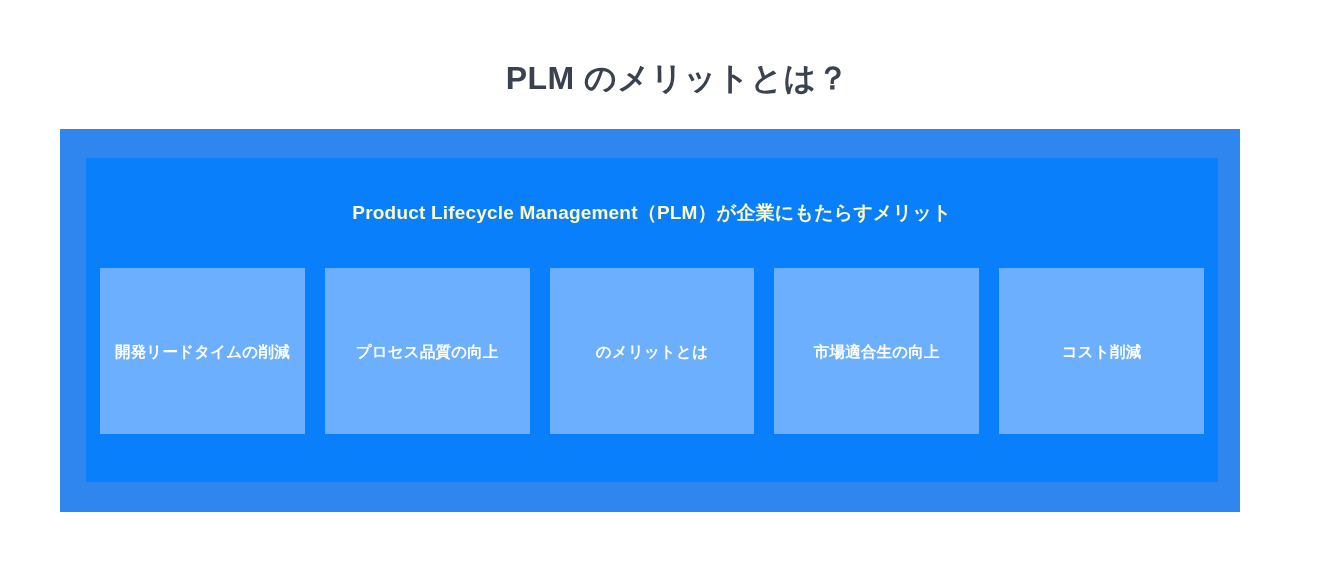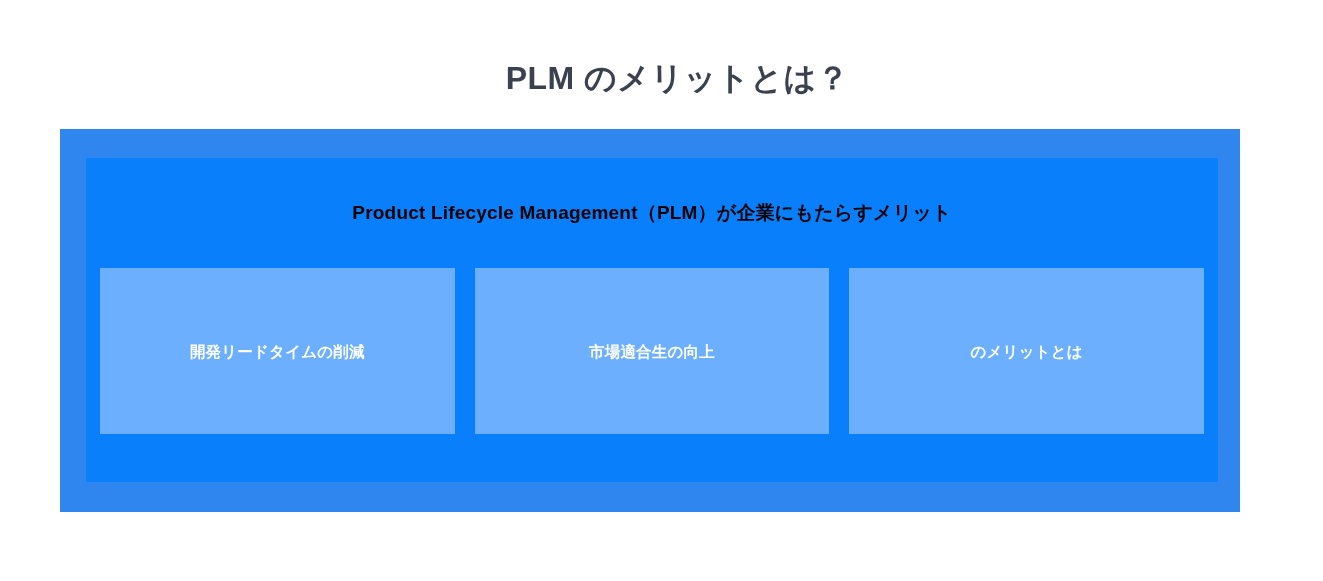--- a/index.html
+++ b/index.html
@@ -63,21 +63,21 @@
 
   .panel-heading {
     position: absolute;
     left: 0;
     top: 0;
     width: 1132px;
     height: 110px;
     display: flex;
     align-items: center;
     justify-content: center;
-    color: #000000;
+    color: #fef9c3;
     font-size: 19px;
     font-weight: bold;
     letter-spacing: 0.2px;
     white-space: nowrap;
     text-align: right;
   }
 
   
   .card-row {
     position: absolute;
@@ -124,27 +124,33 @@
       <div class="panel-heading">Product Lifecycle Management（PLM）が企業にもたらすメリット</div>
 
       <div class="card-row">
 
         <div class="benefit-card">
           <span class="benefit-card-label">開発リードタイムの削減</span>
         </div>
 
 
         <div class="benefit-card">
-          <span class="benefit-card-label">市場適合生の向上</span>
+          <span class="benefit-card-label">プロセス品質の向上</span>
         </div>
 
         <div class="benefit-card">
           <span class="benefit-card-label">のメリットとは</span>
         </div>
 
+        <div class="benefit-card">
+          <span class="benefit-card-label">市場適合生の向上</span>
+        </div>
 
 
+        <div class="benefit-card">
+          <span class="benefit-card-label">コスト削減</span>
+        </div>
 
       </div>
     </div>
   </div>
 
 </div>
 
 </body></html>

